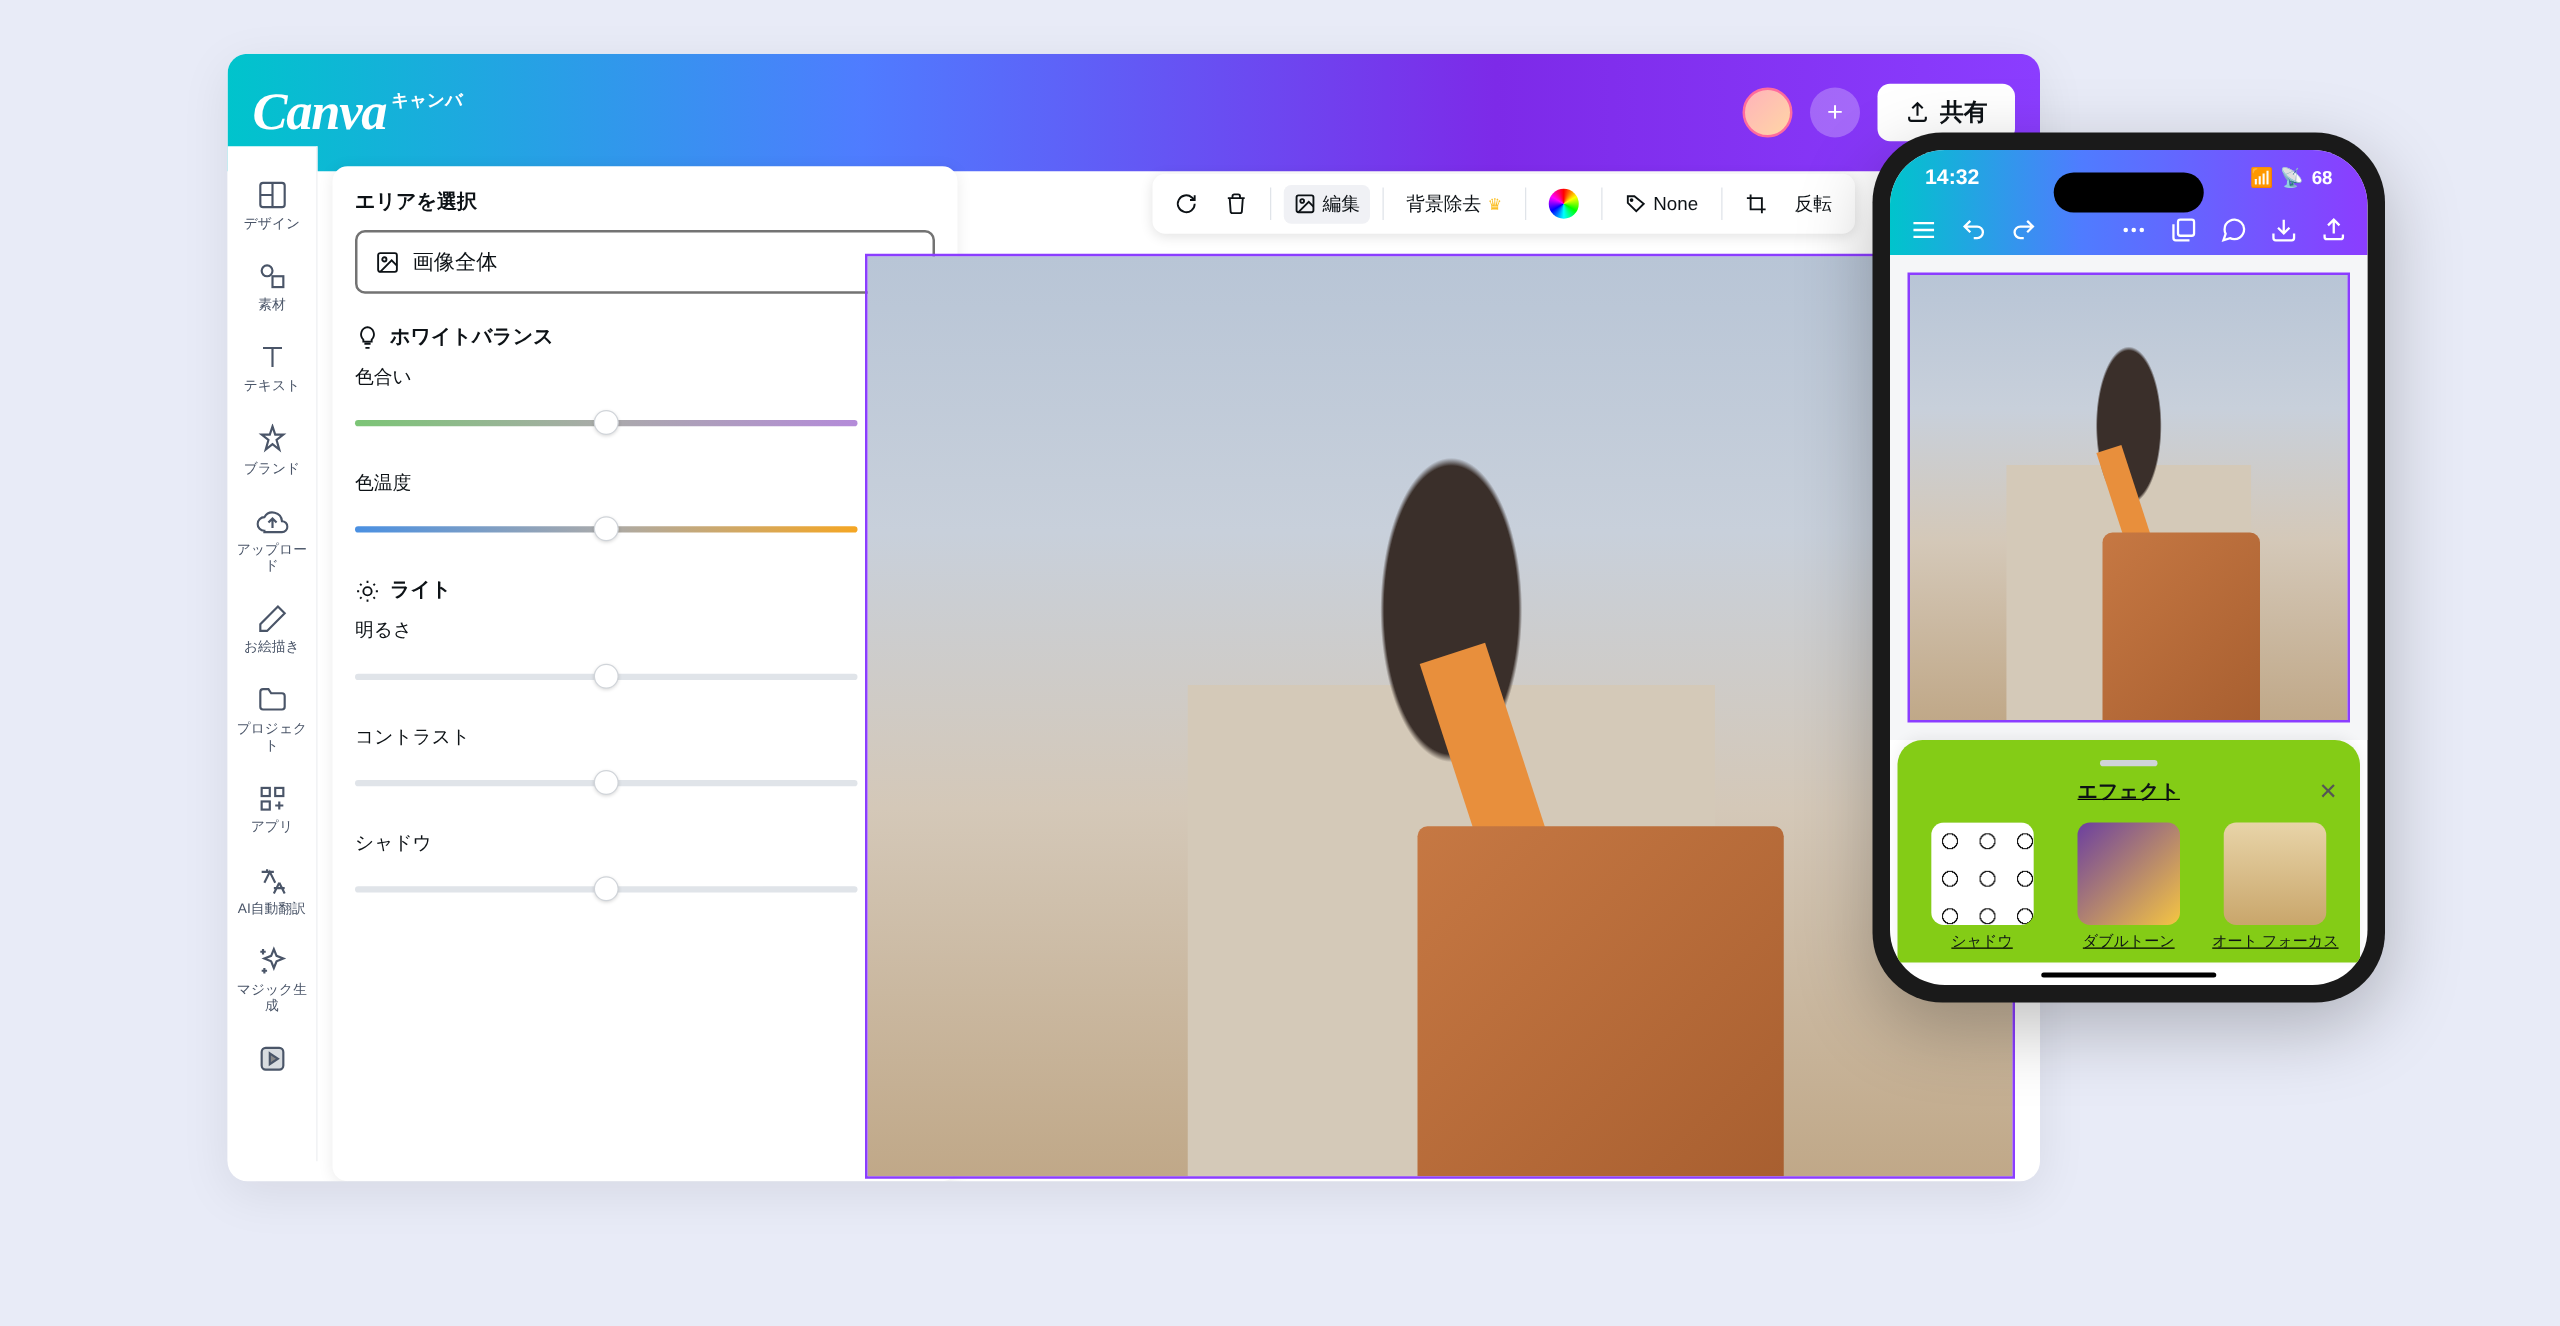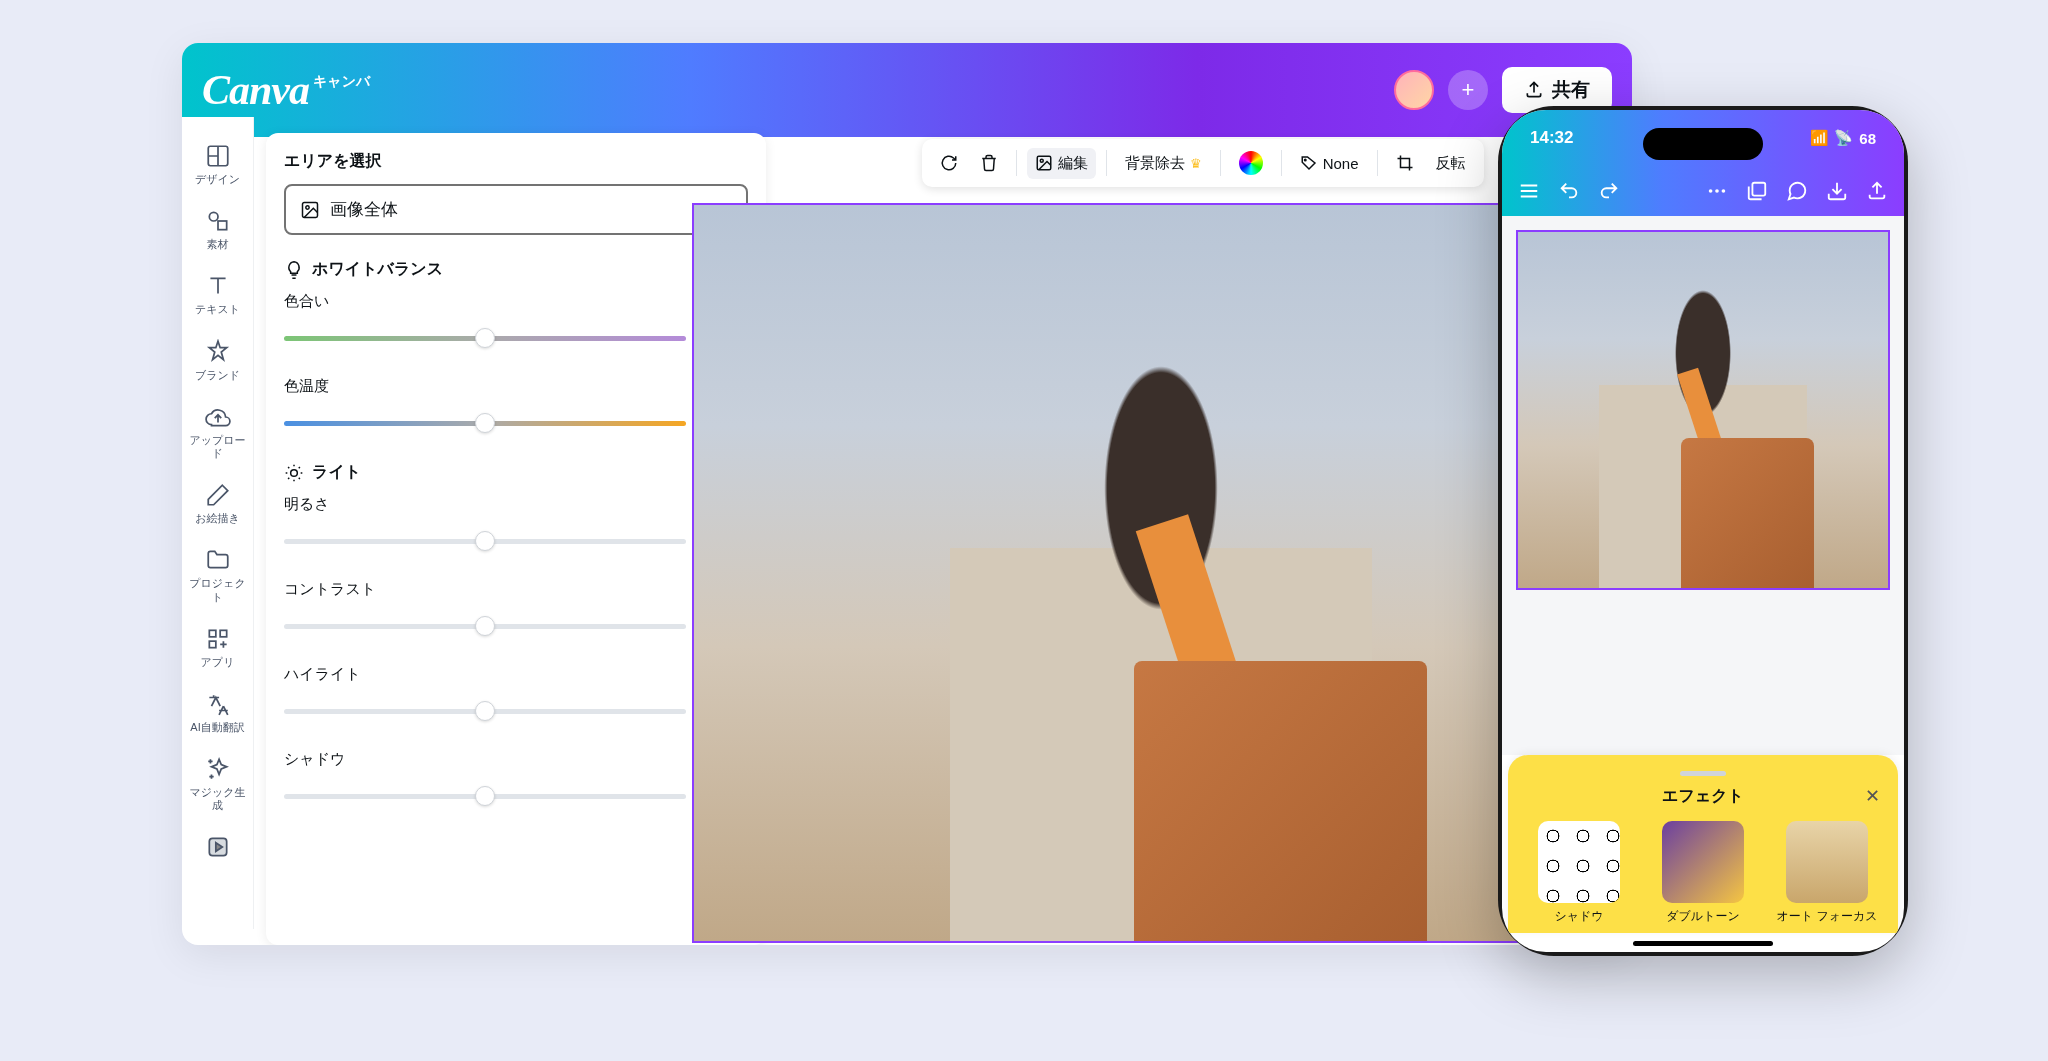--- a/index.html
+++ b/index.html
@@ -53,31 +53,31 @@
 .crown { color: #fbbf24; font-size: 13px; }
 
 
 .canvas-area { position: absolute; left: 510px; top: 160px; right: 20px; bottom: 20px; display: flex; align-items: flex-start; justify-content: center; }
 .canvas-img { width: 980px; height: 740px; border: 2px solid #8b3dff; background: linear-gradient(180deg,#b8c5d6 0%,#c8d0db 30%,#d4c8b8 60%,#c0a888 100%); position: relative; overflow: hidden; }
 .img-person { position: absolute; left: 28%; top: 18%; width: 46%; height: 82%; background: radial-gradient(ellipse at 50% 25%,#3a2f2a 0%,#3a2f2a 18%,transparent 19%), linear-gradient(180deg,transparent 35%,#d4c9b8 35%,#d4c9b8 100%); border-radius: 50% 50% 0 0 / 30% 30% 0 0; }
 .img-bag { position: absolute; left: 48%; bottom: 0; width: 32%; height: 38%; background: linear-gradient(135deg,#c67843,#a85f30); border-radius: 8px 8px 0 0; }
 .img-strap { position: absolute; left: 54%; top: 42%; width: 6%; height: 48%; background: #e88f3c; transform: rotate(-18deg); }
 
 
-.phone { position: absolute; right: 140px; top: 106px; width: 410px; height: 850px; background: #1a1a1a; border-radius: 56px; padding: 4px; box-shadow: 0 20px 60px rgba(0,0,0,0.25); }
+.phone { position: absolute; right: 140px; top: 106px; width: 410px; height: 696px; background: #1a1a1a; border-radius: 56px; padding: 14px; box-shadow: 0 20px 60px rgba(0,0,0,0.25); }
 .phone-screen { width: 100%; height: 100%; background: #fff; border-radius: 44px; overflow: hidden; display: flex; flex-direction: column; position: relative; }
 .notch { position: absolute; top: 18px; left: 50%; transform: translateX(-50%); width: 120px; height: 32px; background: #000; border-radius: 20px; z-index: 10; }
 .phone-statusbar { height: 56px; background: linear-gradient(90deg,#00c4cc 0%,#4f7cff 40%,#8b3dff 100%); display: flex; align-items: center; justify-content: space-between; padding: 0 28px; color: #fff; font-size: 17px; font-weight: 600; }
 .status-icons { display: flex; gap: 6px; align-items: center; font-size: 15px; }
 .phone-toolbar { height: 50px; background: linear-gradient(90deg,#00c4cc 0%,#4f7cff 40%,#8b3dff 100%); display: flex; align-items: center; justify-content: space-between; padding: 0 16px; }
 .phone-toolbar-left, .phone-toolbar-right { display: flex; gap: 18px; }
 .phone-tb-icon { color: #fff; cursor: pointer; }
 .phone-canvas { flex: 1; background: #f5f6f8; padding: 14px; display: flex; align-items: flex-start; justify-content: center; }
 .phone-img { width: 100%; height: 360px; border: 2px solid #8b3dff; background: linear-gradient(180deg,#b8c5d6 0%,#c8d0db 30%,#d4c8b8 60%,#c0a888 100%); position: relative; overflow: hidden; }
-.effects-sheet { background: #fde047; border-radius: 20px 20px 0 0; padding: 16px 14px 10px; margin: 0 6px; box-shadow: 0 -2px 10px rgba(0,0,0,0.06); }
+.effects-sheet { background: #84cc16; border-radius: 20px 20px 0 0; padding: 16px 14px 10px; margin: 0 6px; box-shadow: 0 -2px 10px rgba(0,0,0,0.06); text-decoration: underline; }
 .sheet-handle { width: 46px; height: 5px; background: #d0d4d9; border-radius: 3px; margin: 0 auto 10px; }
 .sheet-header { display: flex; align-items: center; justify-content: center; position: relative; margin-bottom: 14px; }
 .sheet-title { font-size: 16px; font-weight: 600; color: #0d1216; }
 .sheet-close { position: absolute; right: 4px; font-size: 18px; cursor: pointer; color: #555; }
 .effects-row { display: flex; gap: 10px; }
 .effect-item { flex: 1; display: flex; flex-direction: column; align-items: center; gap: 6px; cursor: pointer; }
 .effect-thumb { width: 82px; height: 82px; border-radius: 10px; }
 .eff1 { background: radial-gradient(circle,#fff 25%,#000 26%,#000 30%,#fff 31%,#fff 100%),#e8e8e8; background-size: 30px 30px; }
 .eff2 { background: linear-gradient(135deg,#6b3fa0,#f5c542); }
 .eff3 { background: radial-gradient(circle,#ffb347 30%,#ff8c00 60%,#d2691e 100%); }
@@ -245,29 +245,20 @@
     <div class="slider-group">
       <span class="slider-label">コントラスト</span>
       <div class="slider-row">
         <div class="slider-track gray">
             <div class="slider-thumb"></div>
           </div>
         <div class="slider-value">0</div>
       </div>
     </div>
 
-    <div class="slider-group">
-      <span class="slider-label">ハイライト</span>
-      <div class="slider-row">
-        <div class="slider-track gray">
-            <div class="slider-thumb"></div>
-          </div>
-        <div class="slider-value">0</div>
-      </div>
-    </div>
 
     <div class="slider-group">
       <span class="slider-label">シャドウ</span>
       <div class="slider-row">
         <div class="slider-track gray">
             <div class="slider-thumb"></div>
           </div>
         <div class="slider-value">0</div>
       </div>
     </div>

